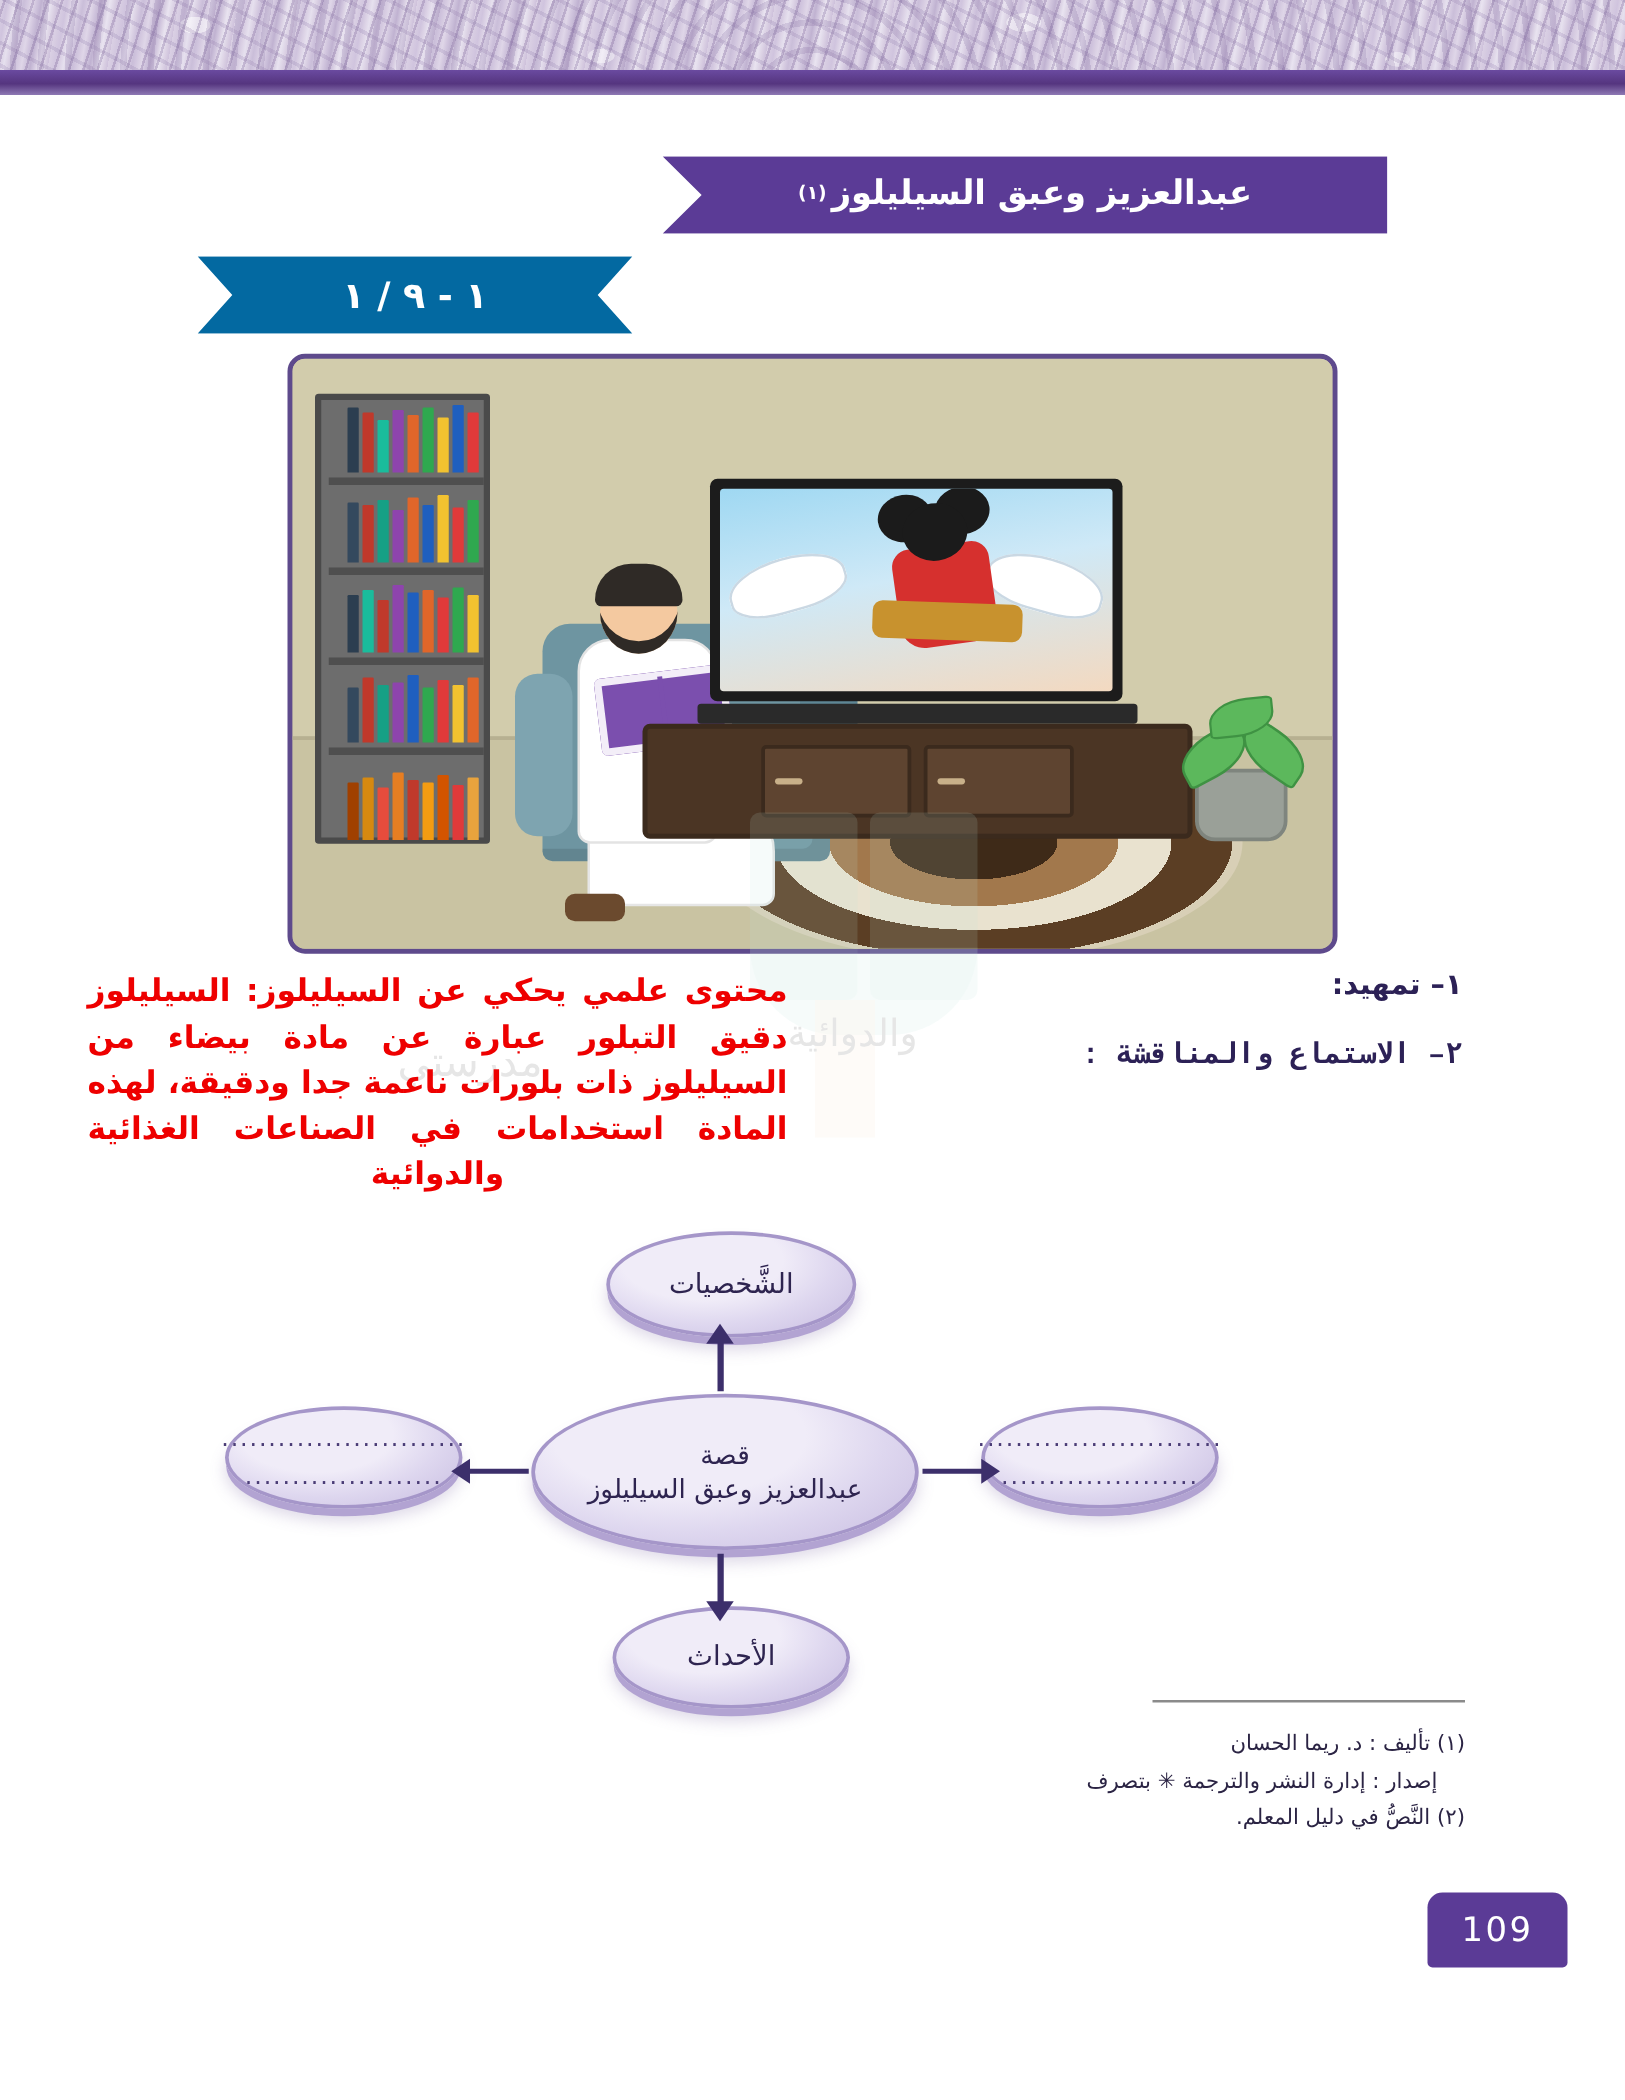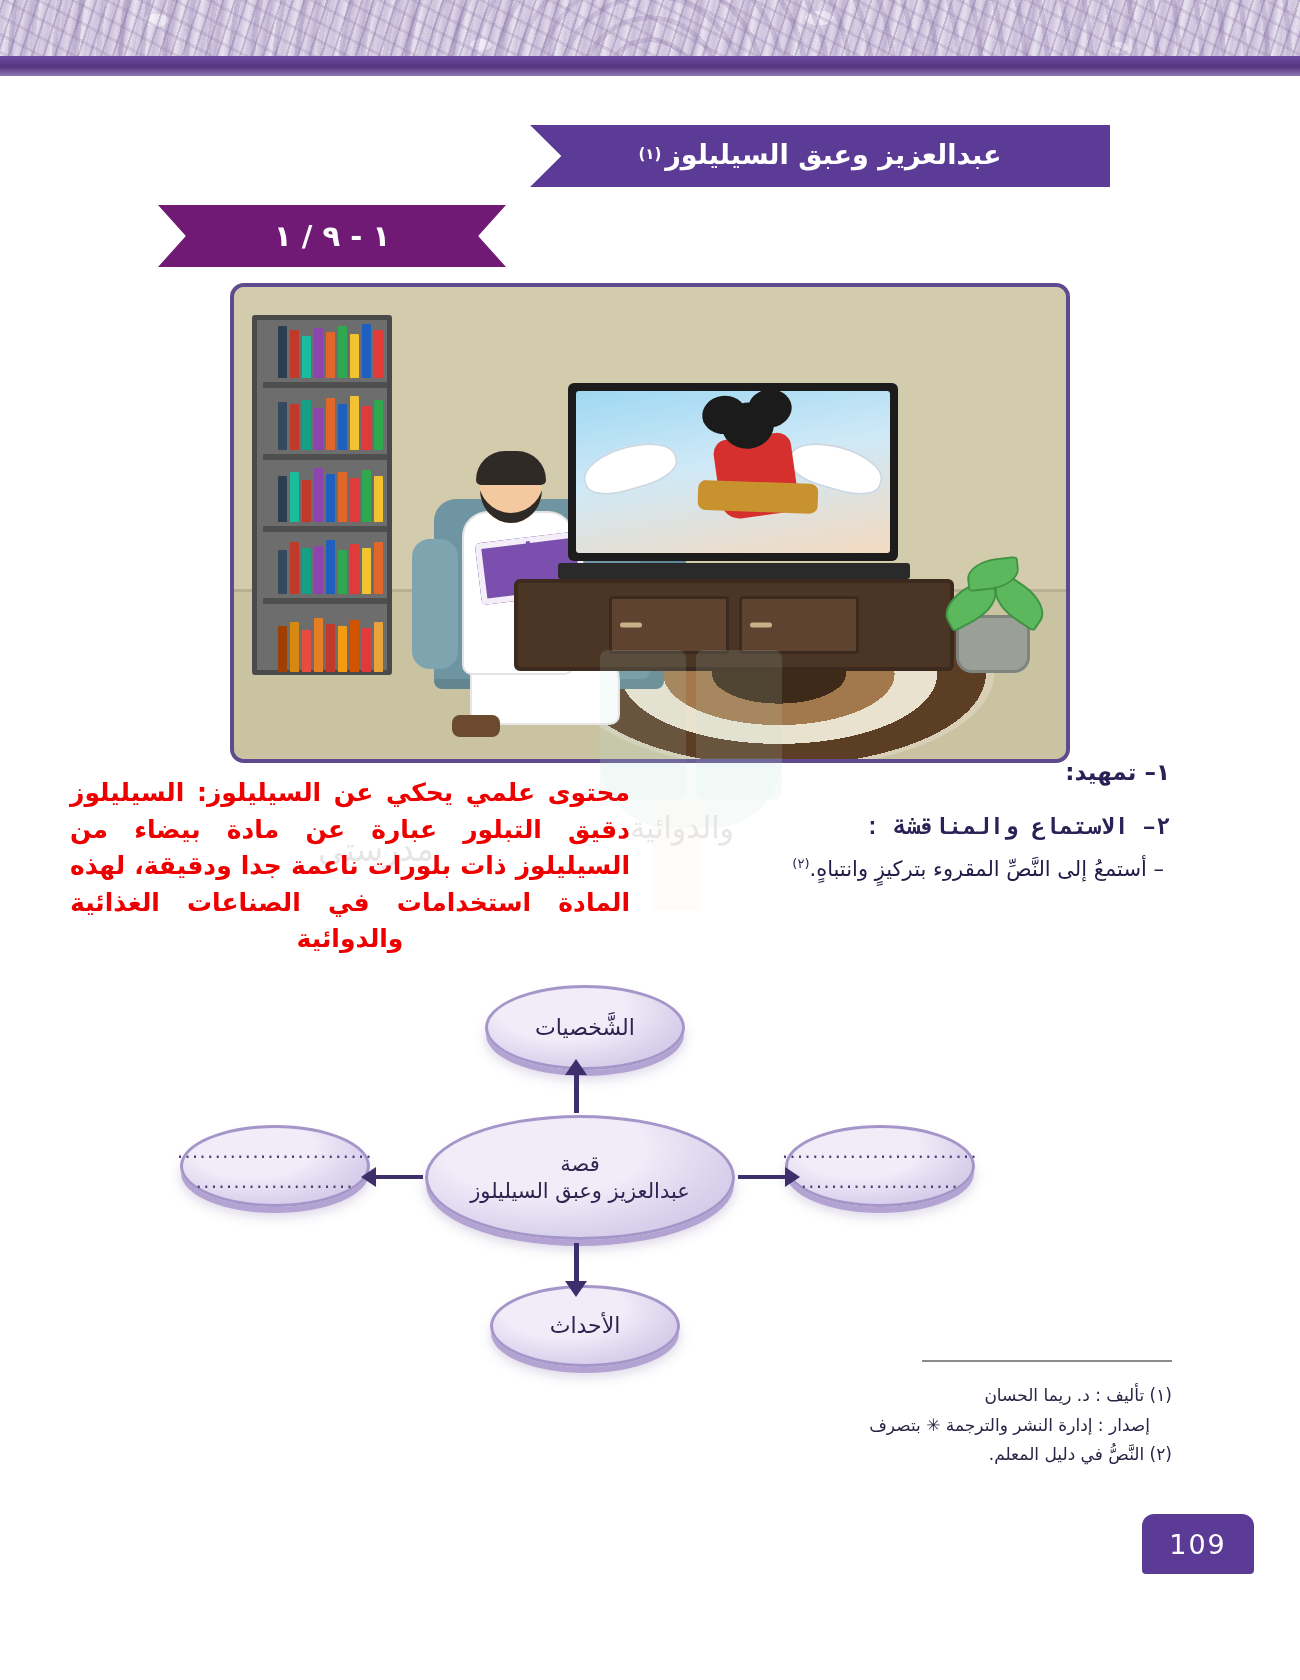--- a/index.html
+++ b/index.html
@@ -61,21 +61,21 @@
     font-size: 27px; font-weight: 700;
     letter-spacing: .4px;
     font-family: "DejaVu Sans", "Liberation Sans", sans-serif;
     padding-bottom: 4px;
   }
   .title-banner .sup { font-size: 15px; vertical-align: super; margin-right: 4px; }
 
   .lesson-banner {
     position: absolute; top: 205px; left: 158px;
     width: 348px; height: 62px;
-    background: #701a75;
+    background: #0369a1;
     color: #ffffff;
     display: flex; align-items: center; justify-content: center;
     clip-path: polygon(0 0, 100% 0, 92% 50%, 100% 100%, 0 100%, 8% 50%);
     font-size: 29px; font-weight: 600; letter-spacing: 2px;
   }
 
   
   .illustration {
     position: absolute; top: 283px; left: 230px;
     width: 840px; height: 480px;
@@ -239,21 +239,21 @@
   
   .body-text {
     position: absolute; top: 758px; right: 130px;
     width: 520px;
     text-align: right;
     color: #2b2050;
     font-family: "DejaVu Sans", "Liberation Sans", sans-serif;
   }
   .sec-head {
     font-size: 23px; font-weight: 700; color:#2c2156;
-    margin: 0 0 10px 0; line-height: 1.3;
+    margin: 16px 0 10px 0; line-height: 1.3;
   }
   .sec-item {
     font-size: 21px; color:#241b48; margin: 0 0 26px 0;
     line-height: 1.5; padding-right: 6px;
   }
   .sec-item .sup { font-size: 13px; vertical-align: super; }
   .sec-head.two { margin-top: 26px; font-family: Liberation Mono, monospace; }
 
   
   .red-note {
@@ -463,24 +463,20 @@
 
   <p class="sec-head">
     <span>١</span>–
     <span>تمهيد:</span>
   </p>
 
   <p class="sec-head two">
     <span>٢</span>–
     <span>الاستماع والمناقشة :</span>
   </p>
-  <p class="sec-item" style="margin-bottom:14px">
-    <span>–</span>
-    <span>أستمعُ إلى النَّصِّ المقروء بتركيزٍ وانتباهٍ.</span><span class="sup">(٢)</span>
-  </p>
 </div>
 
 <div class="red-note">محتوى علمي يحكي عن السيليلوز: السيليلوز دقيق التبلور عبارة عن مادة بيضاء من السيليلوز ذات بلورات ناعمة جدا ودقيقة، لهذه المادة استخدامات في الصناعات الغذائية والدوائية</div>
 
 <div class="mindmap">
 
   <div class="bubble top">
     <span>الشَّخصيات</span>
   </div>
 

